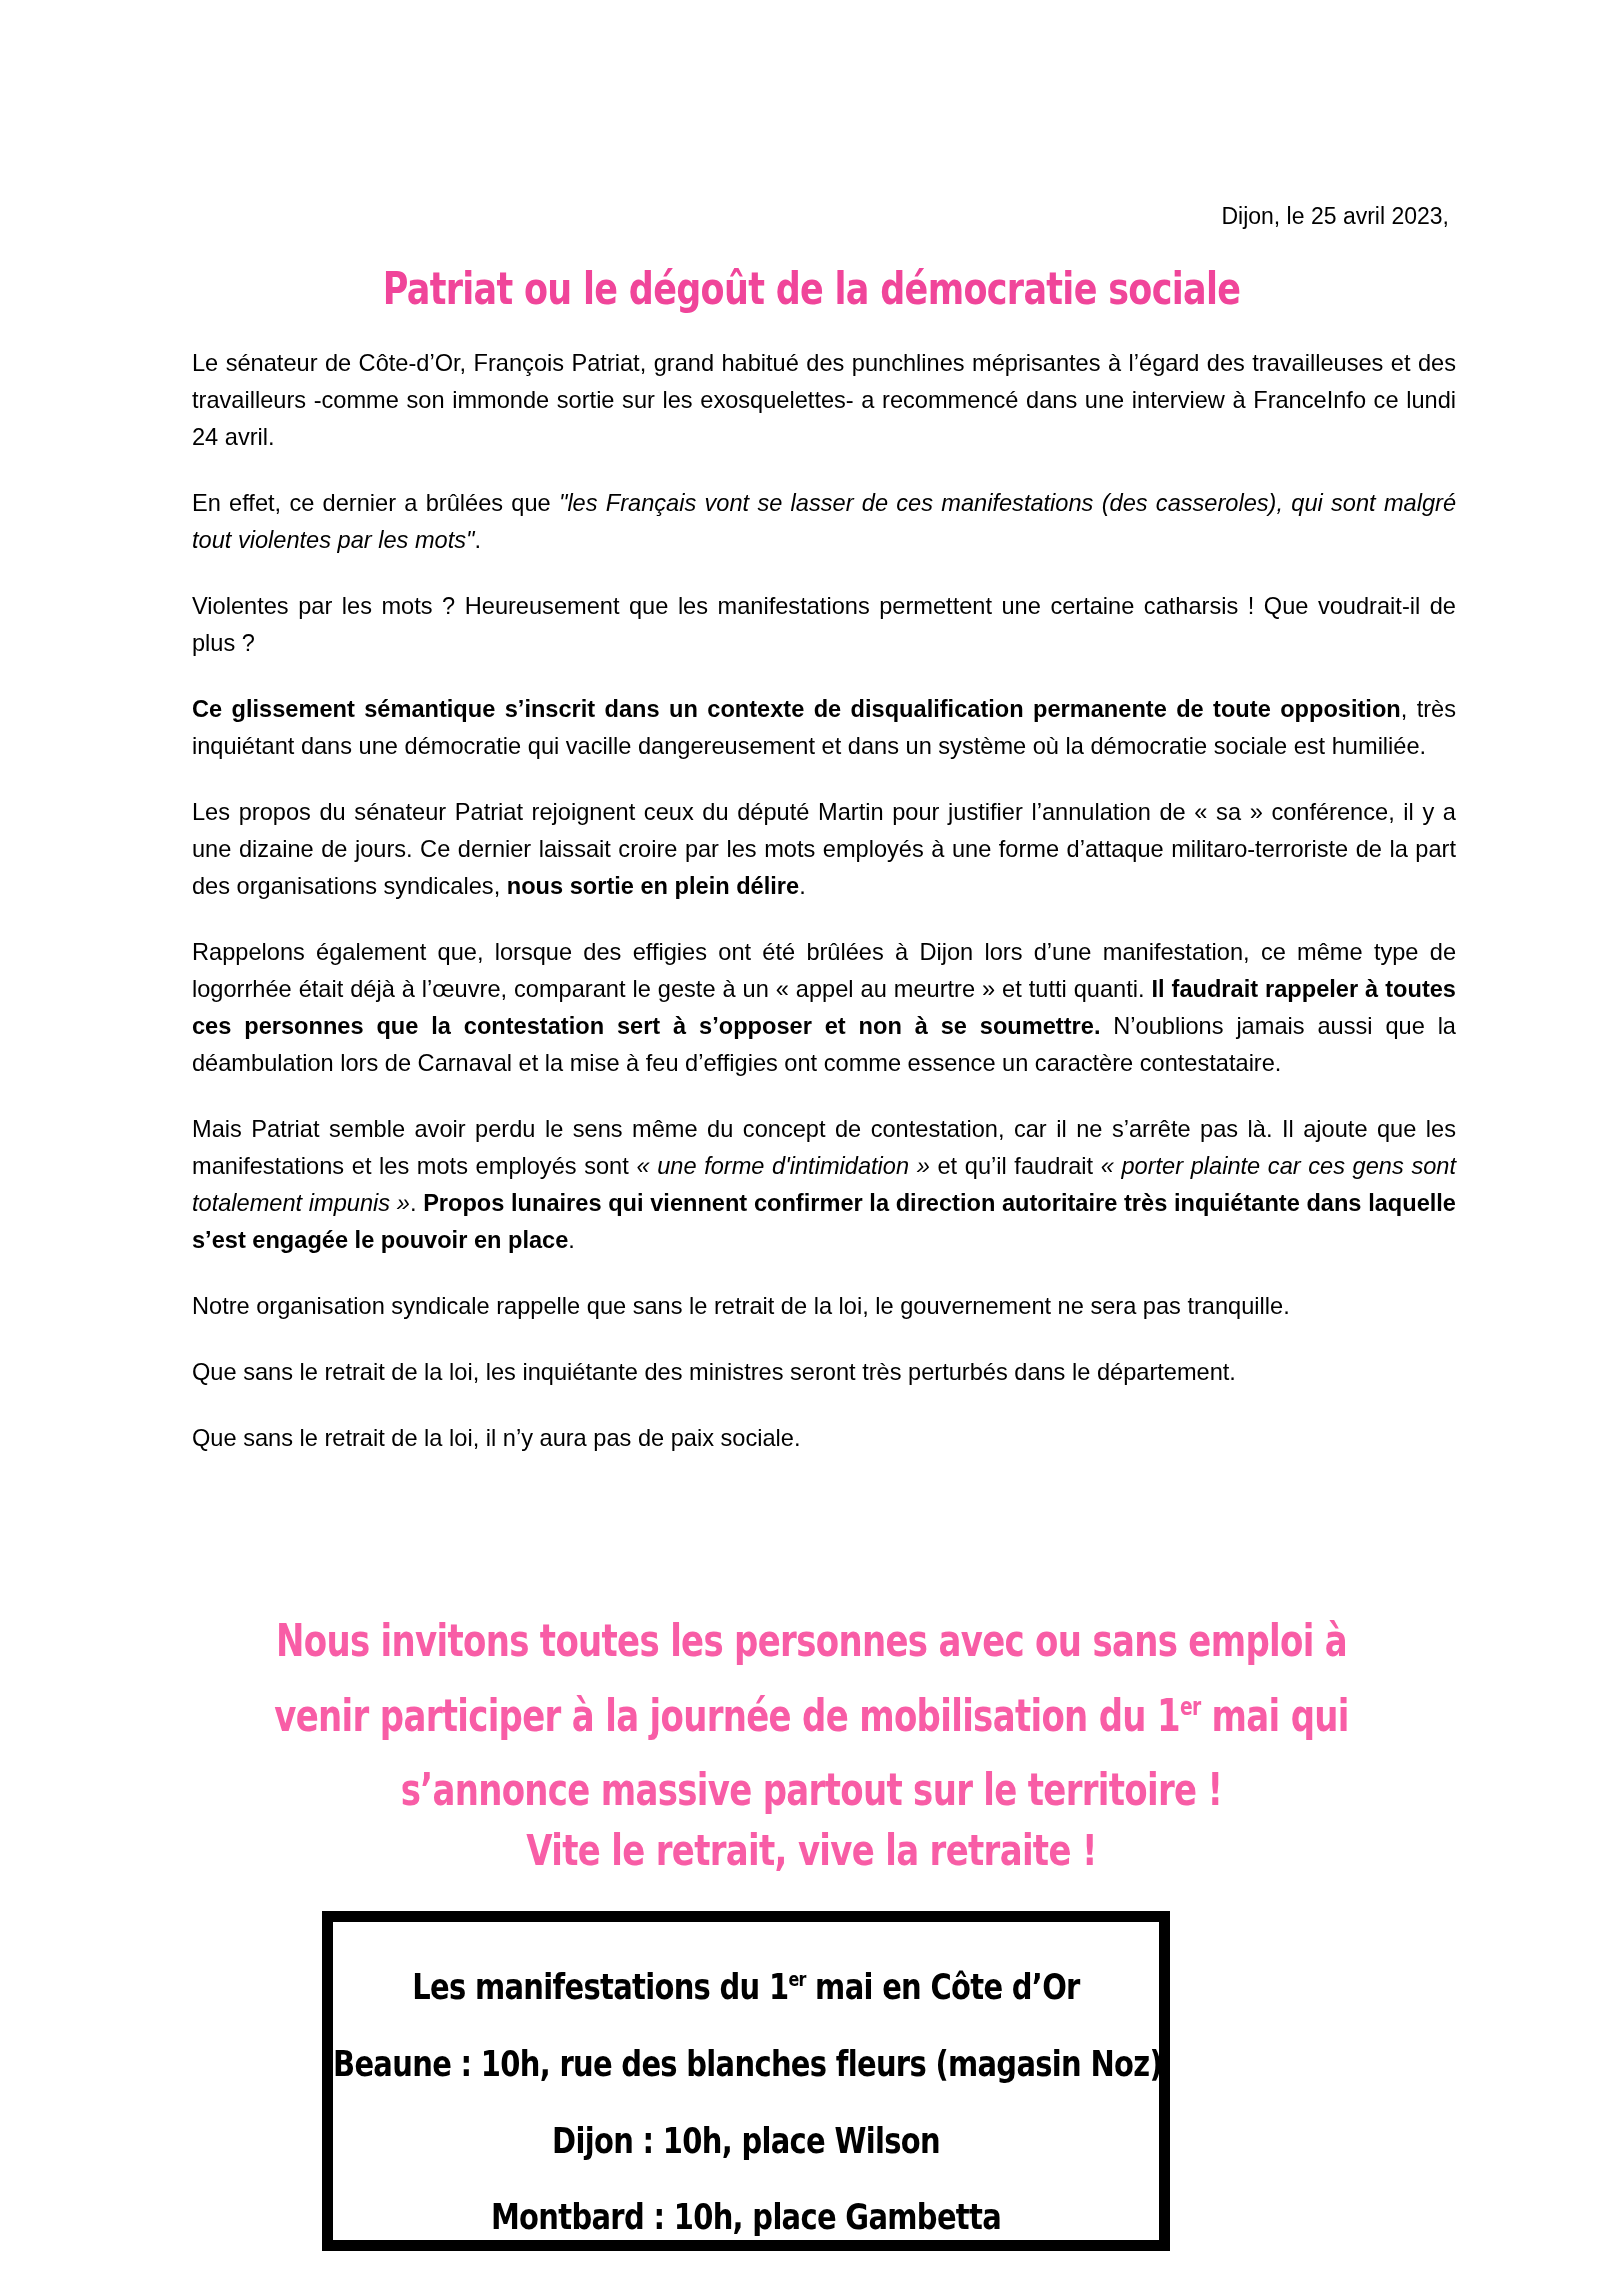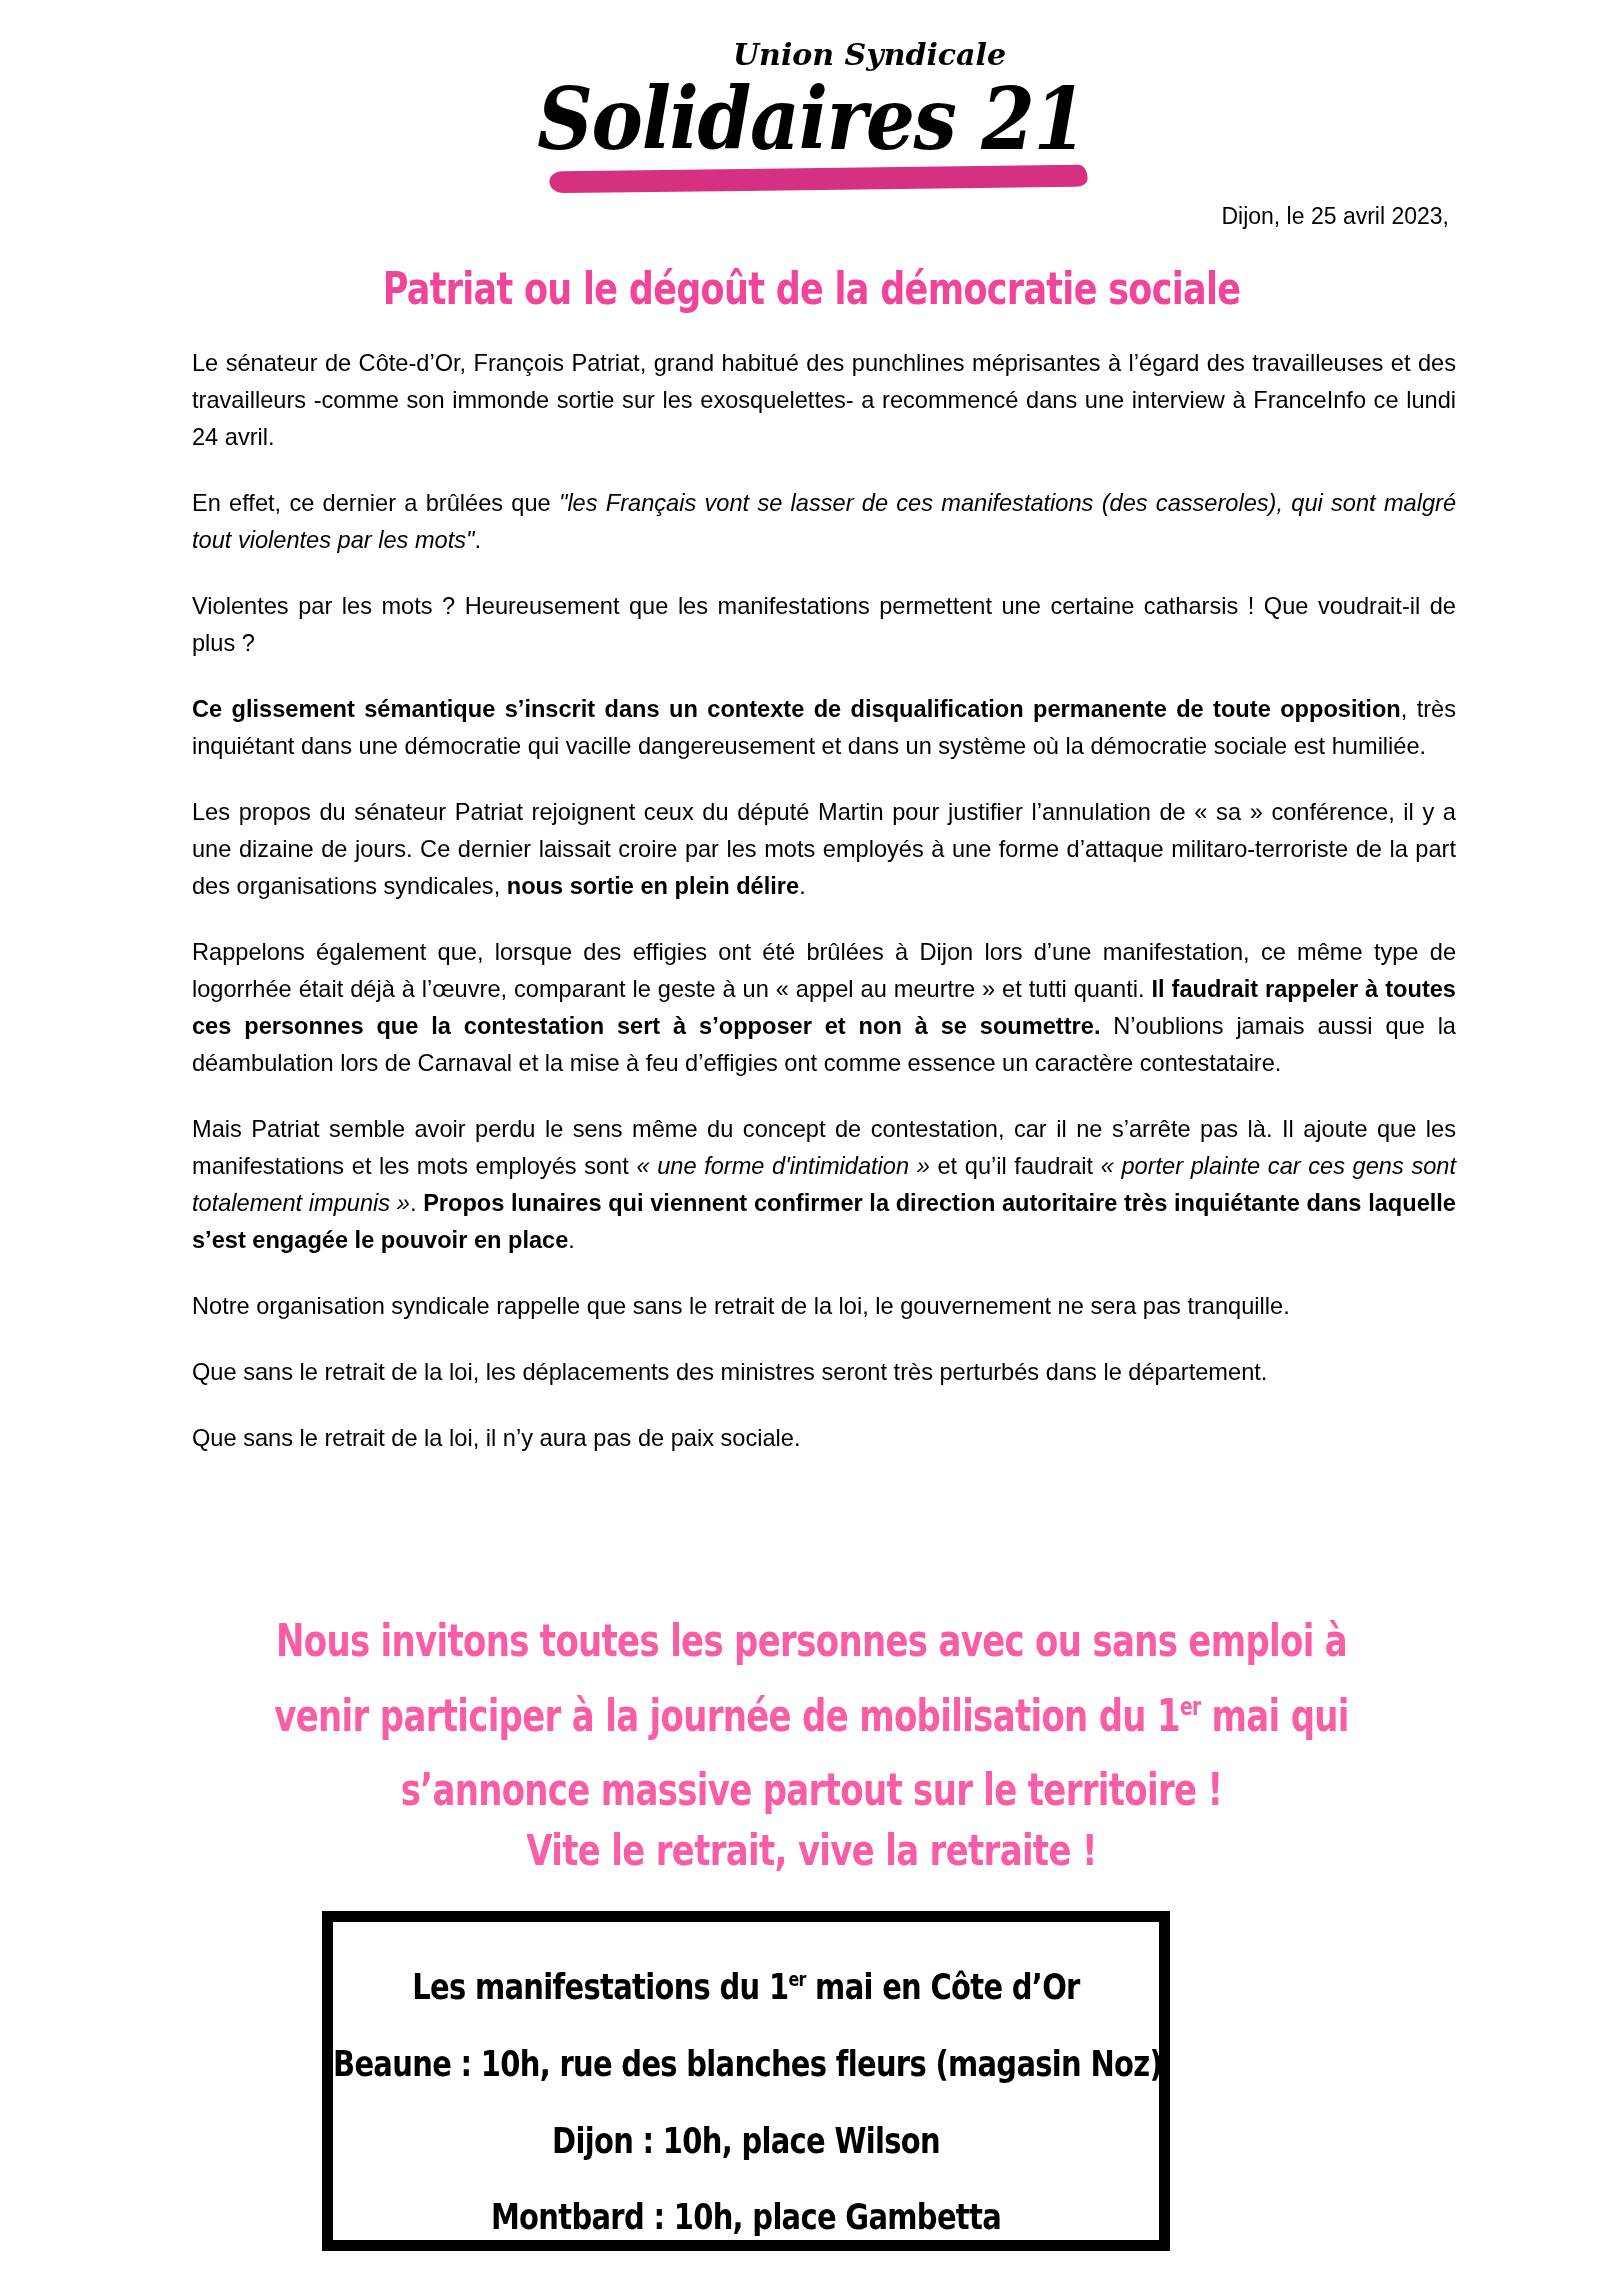--- a/index.html
+++ b/index.html
@@ -91,40 +91,35 @@
     font-size:29px;line-height:63px;
     transform:scaleY(1.22);transform-origin:top center;
   }
   .event-line{white-space:nowrap;}
 </style>
 </head>
 <body>
 
 <div class="page">
 
-  <div class="logo-block">
-    <div class="logo-top">Union Syndicale</div>
-    <div class="logo-main">Solidaires 21</div>
-    <div class="logo-underline"></div>
-  </div>
 
   <div class="dateline">Dijon, le 25 avril 2023,</div>
 
   <div class="doc-title funky">Patriat ou le dégoût de la démocratie sociale</div>
 
   <div class="body-text" id="body-text">
       <p class="body-par"><span>Le sénateur de Côte-d’Or, François Patriat, grand habitué des punchlines méprisantes à l’égard des travailleuses et des travailleurs -comme son immonde sortie sur les exosquelettes- a recommencé dans une interview à FranceInfo ce lundi 24 avril.</span></p>
       <p class="body-par"><span>En effet, ce dernier a brûlées que </span><span class="seg-i">"les Français vont se lasser de ces manifestations (des casseroles), qui sont malgré tout violentes par les mots"</span><span>.</span></p>
       <p class="body-par"><span>Violentes par les mots ? Heureusement que les manifestations permettent une certaine catharsis ! Que voudrait-il de plus ?</span></p>
       <p class="body-par"><span class="seg-b">Ce glissement sémantique s’inscrit dans un contexte de disqualification permanente de toute opposition</span><span>, très inquiétant dans une démocratie qui vacille dangereusement et dans un système où la démocratie sociale est humiliée.</span></p>
       <p class="body-par"><span>Les propos du sénateur Patriat rejoignent ceux du député Martin pour justifier l’annulation de « sa » conférence, il y a une dizaine de jours. Ce dernier laissait croire par les mots employés à une forme d’attaque militaro-terroriste de la part des organisations syndicales, </span><span class="seg-b">nous sortie en plein délire</span><span>.</span></p>
       <p class="body-par"><span>Rappelons également que, lorsque des effigies ont été brûlées à Dijon lors d’une manifestation, ce même type de logorrhée était déjà à l’œuvre, comparant le geste à un « appel au meurtre » et tutti quanti. </span><span class="seg-b">Il faudrait rappeler à toutes ces personnes que la contestation sert à s’opposer et non à se soumettre.</span><span> N’oublions jamais aussi que la déambulation lors de Carnaval et la mise à feu d’effigies ont comme essence un caractère contestataire.</span></p>
       <p class="body-par"><span>Mais Patriat semble avoir perdu le sens même du concept de contestation, car il ne s’arrête pas là. Il ajoute que les manifestations et les mots employés sont </span><span class="seg-i">« une forme d'intimidation »</span><span> et qu’il faudrait </span><span class="seg-i">« porter plainte car ces gens sont totalement impunis »</span><span>. </span><span class="seg-b">Propos lunaires qui viennent confirmer la direction autoritaire très inquiétante dans laquelle s’est engagée le pouvoir en place</span><span>.</span></p>
       <p class="body-par"><span>Notre organisation syndicale rappelle que sans le retrait de la loi, le gouvernement ne sera pas tranquille.</span></p>
-      <p class="body-par"><span>Que sans le retrait de la loi, les déplacements des ministres seront très perturbés dans le département.</span></p>
+      <p class="body-par"><span>Que sans le retrait de la loi, les inquiétante des ministres seront très perturbés dans le département.</span></p>
       <p class="body-par"><span>Que sans le retrait de la loi, il n’y aura pas de paix sociale.</span></p>
     </div>
 
   <div class="invitation funky" id="invitation">
       <div><span>Nous invitons toutes les personnes avec ou sans emploi à</span></div>
       <div><span>venir participer à la journée de mobilisation du 1</span><span class="seg-sup">er</span><span> mai qui</span></div>
       <div><span>s’annonce massive partout sur le territoire !</span></div>
     </div>
 
   <div class="slogan funky">Vite le retrait, vive la retraite !</div>

